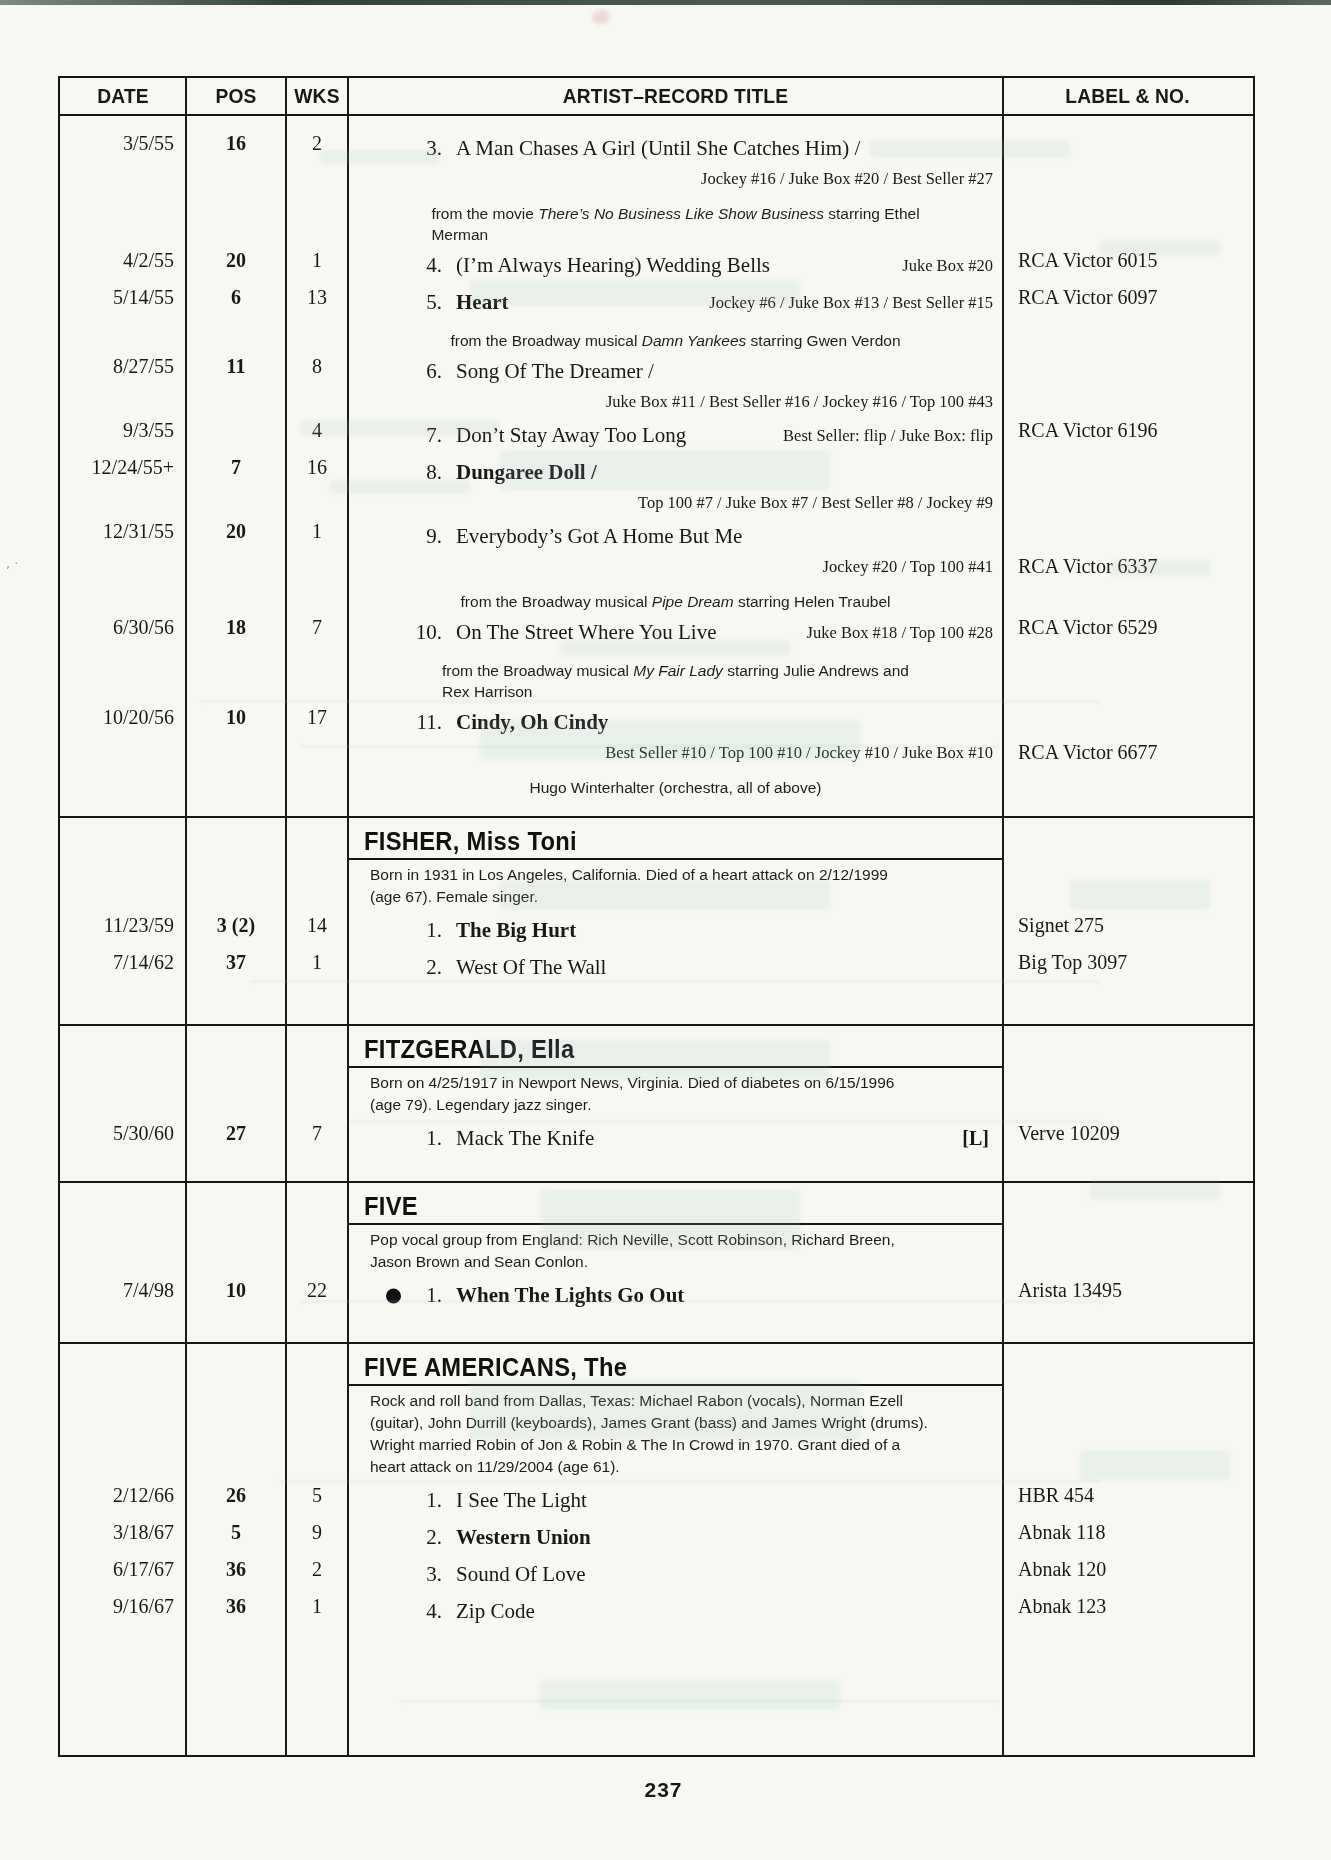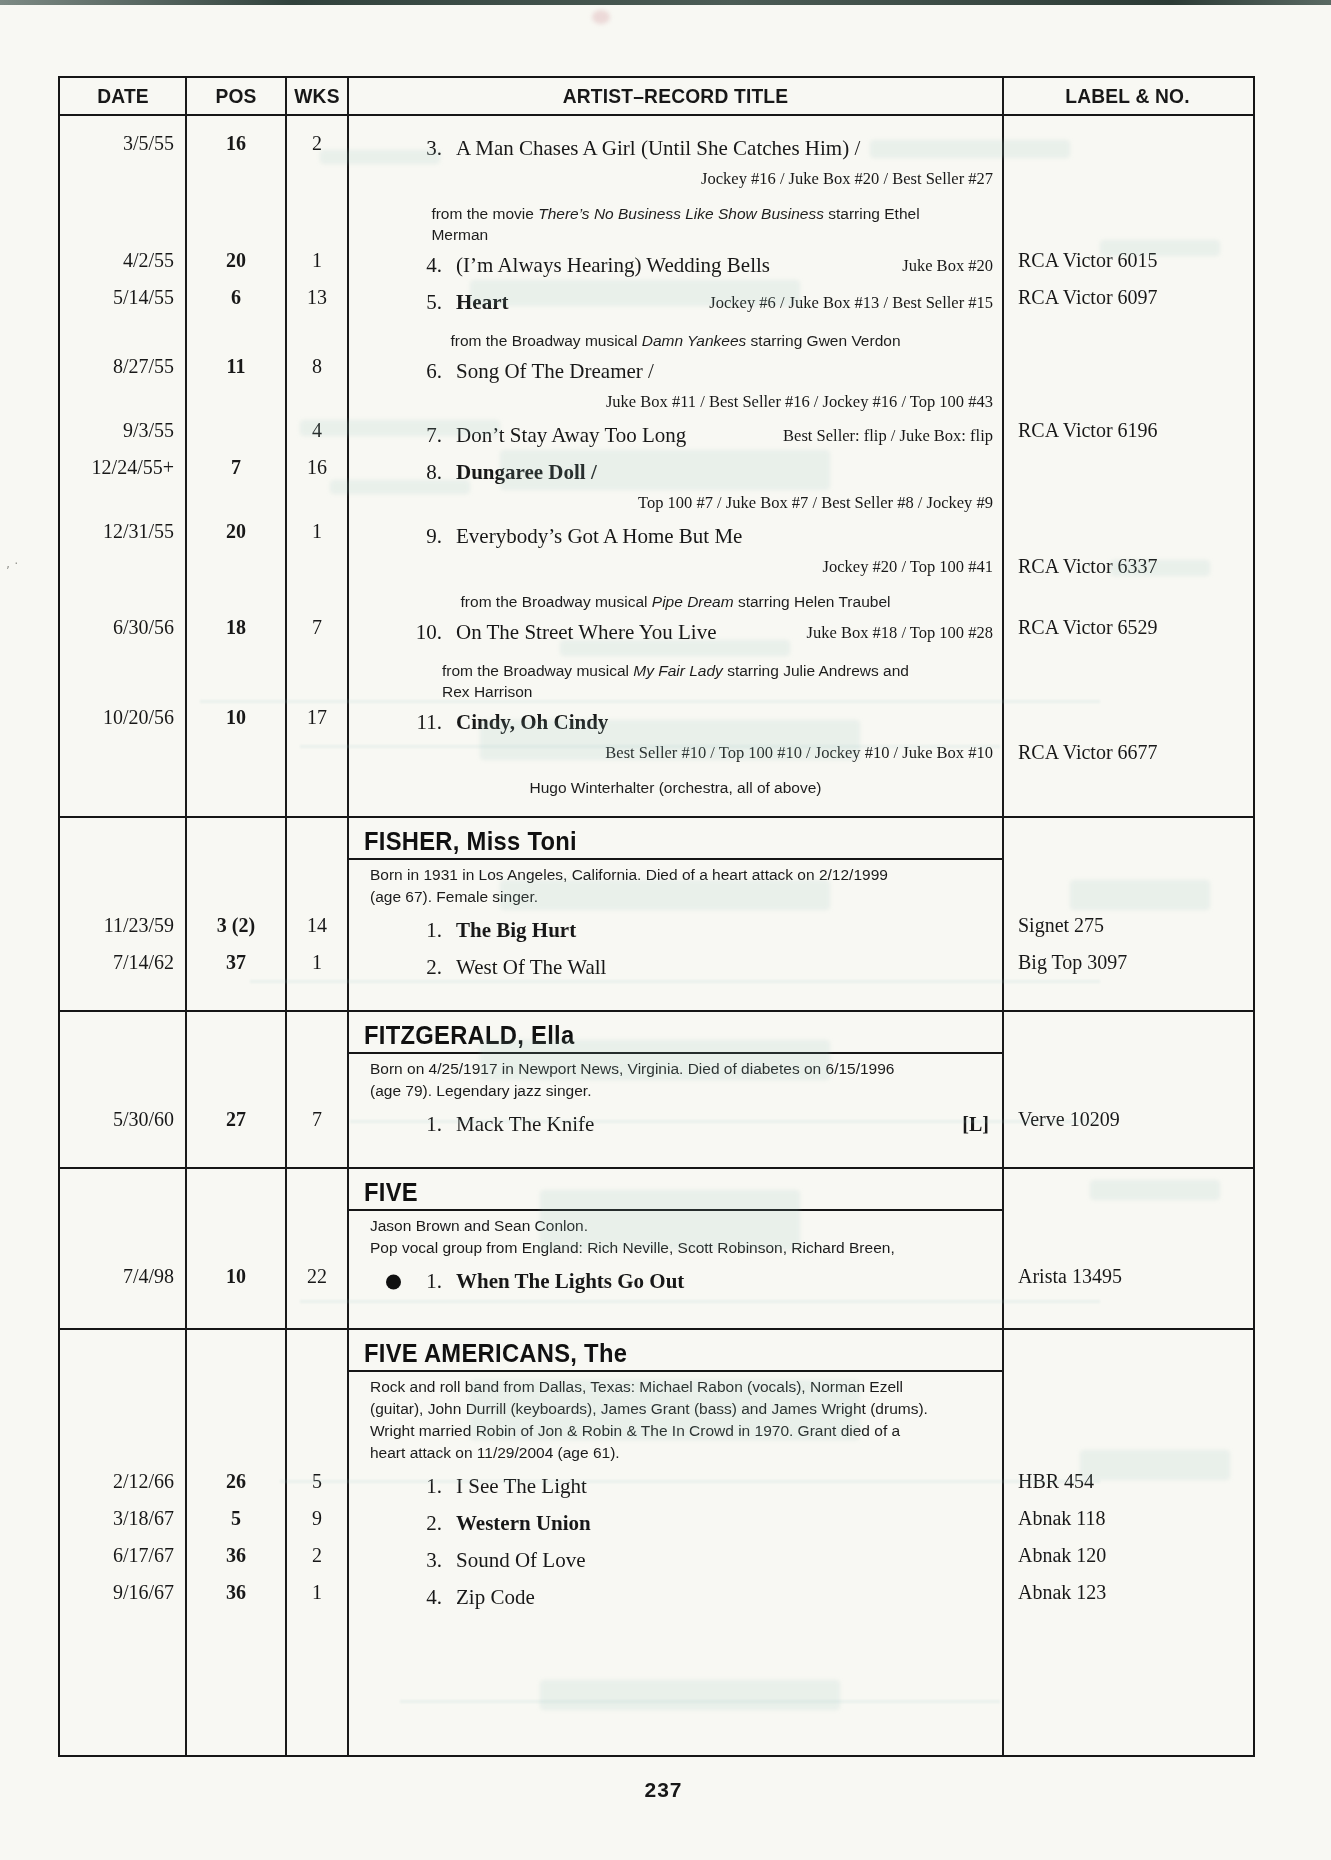--- a/index.html
+++ b/index.html
@@ -266,21 +266,21 @@
               <div class="c-wks"></div>
               <div class="c-title">
                 <div class="inner">
                   <div>Hugo Winterhalter (orchestra, all of above)</div>
                 </div>
               </div>
               <div class="c-label"></div>
             </div>
           </div>
         </div>
-        <div class="sec ruled" style="margin-top: 18px; padding-bottom: 26px;">
+        <div class="sec ruled" style="margin-top: 18px; padding-bottom: 40px;">
           <div class="namerow">
             <div class="aname">FISHER, Miss Toni</div>
           </div>
           <div class="underln"></div>
           <div class="bio">
             <div>Born in 1931 in Los Angeles, California. Died of a heart attack on 2/12/1999</div>
             <div>(age 67). Female singer.</div>
           </div>
           <div class="songs">
             <div class="row r-entry">
@@ -327,22 +327,22 @@
               <div class="c-label">Verve 10209</div>
             </div>
           </div>
         </div>
         <div class="sec ruled" style="padding-bottom: 30px;">
           <div class="namerow">
             <div class="aname">FIVE</div>
           </div>
           <div class="underln"></div>
           <div class="bio">
+            <div>Pop vocal group from England: Rich Neville, Scott Robinson, Richard Breen,</div>
             <div>Jason Brown and Sean Conlon.</div>
-            <div>Pop vocal group from England: Rich Neville, Scott Robinson, Richard Breen,</div>
           </div>
           <div class="songs">
             <div class="row r-entry">
               <div class="c-date">7/4/98</div>
               <div class="c-pos">10</div>
               <div class="c-wks">22</div>
               <div class="c-title">
                 <div class="dot"></div>
                 <div class="t-num">1.</div>
                 <div class="t-title b">When The Lights Go Out</div>

